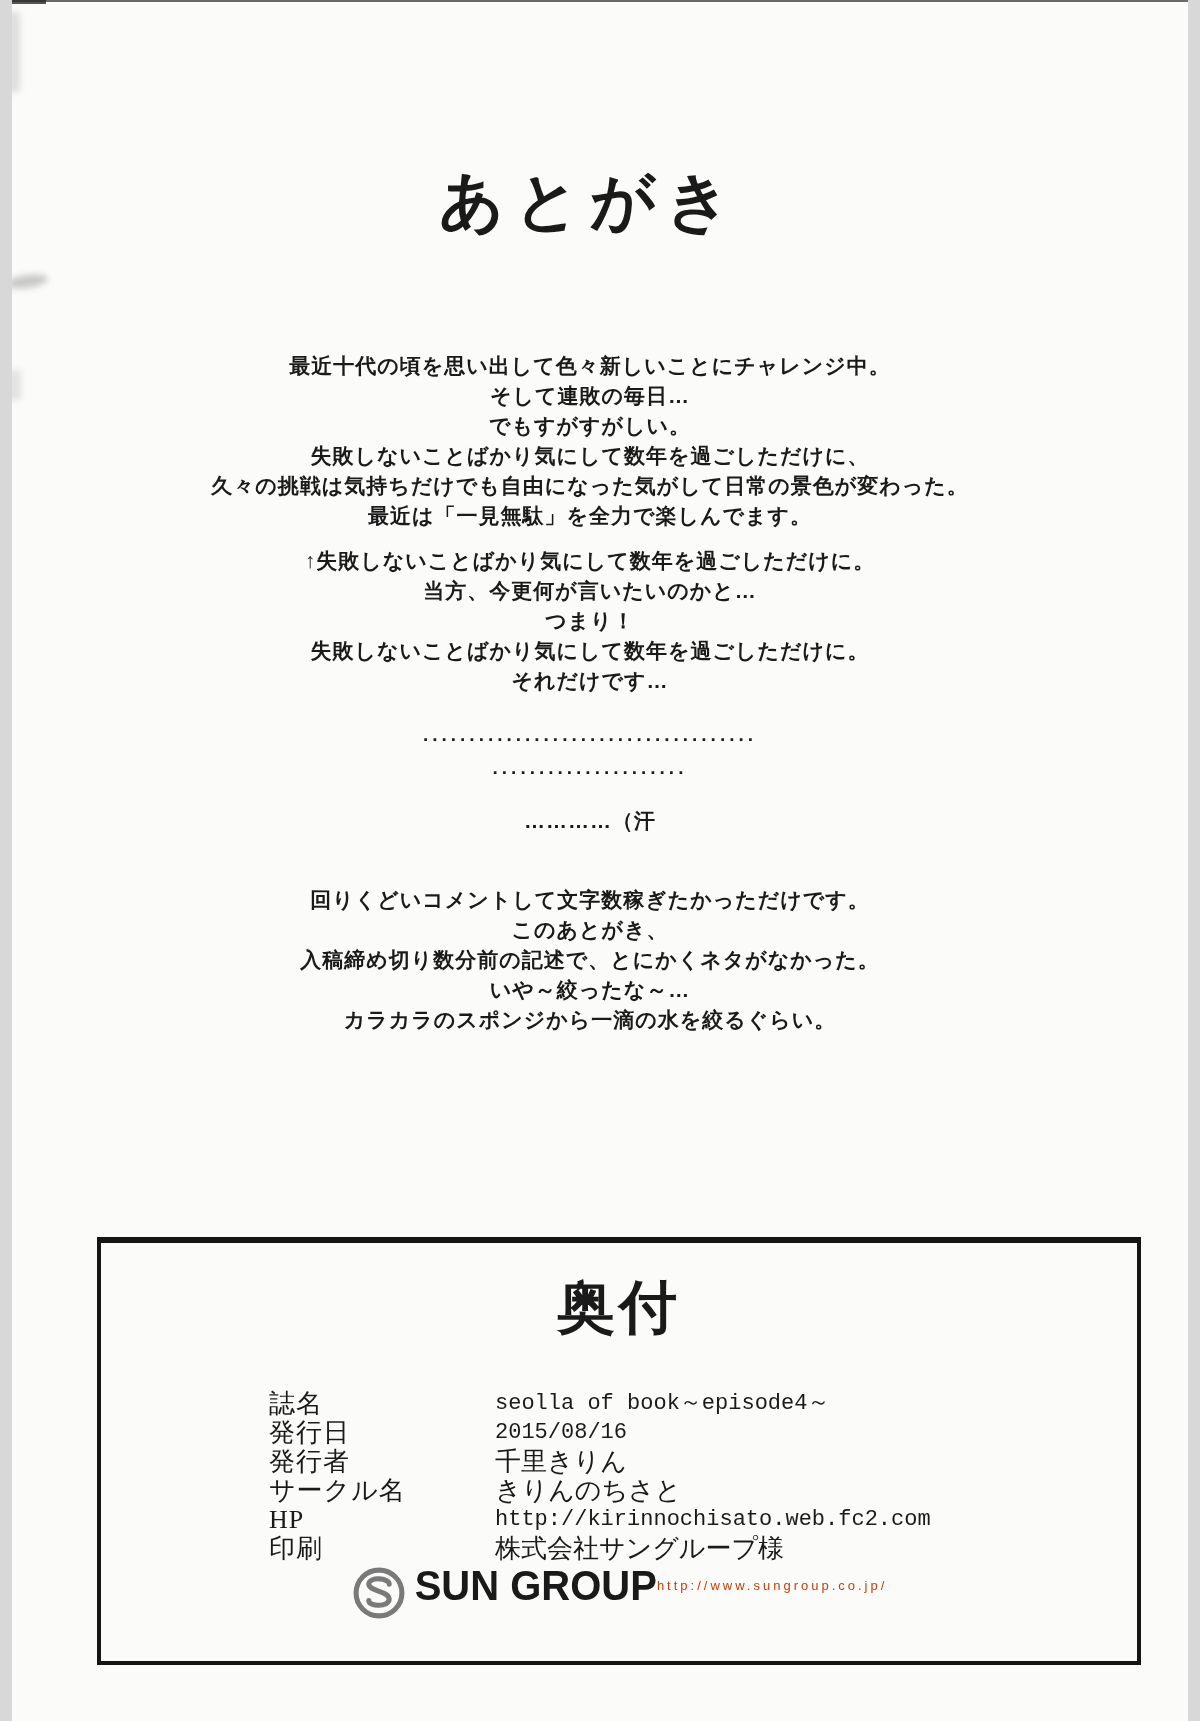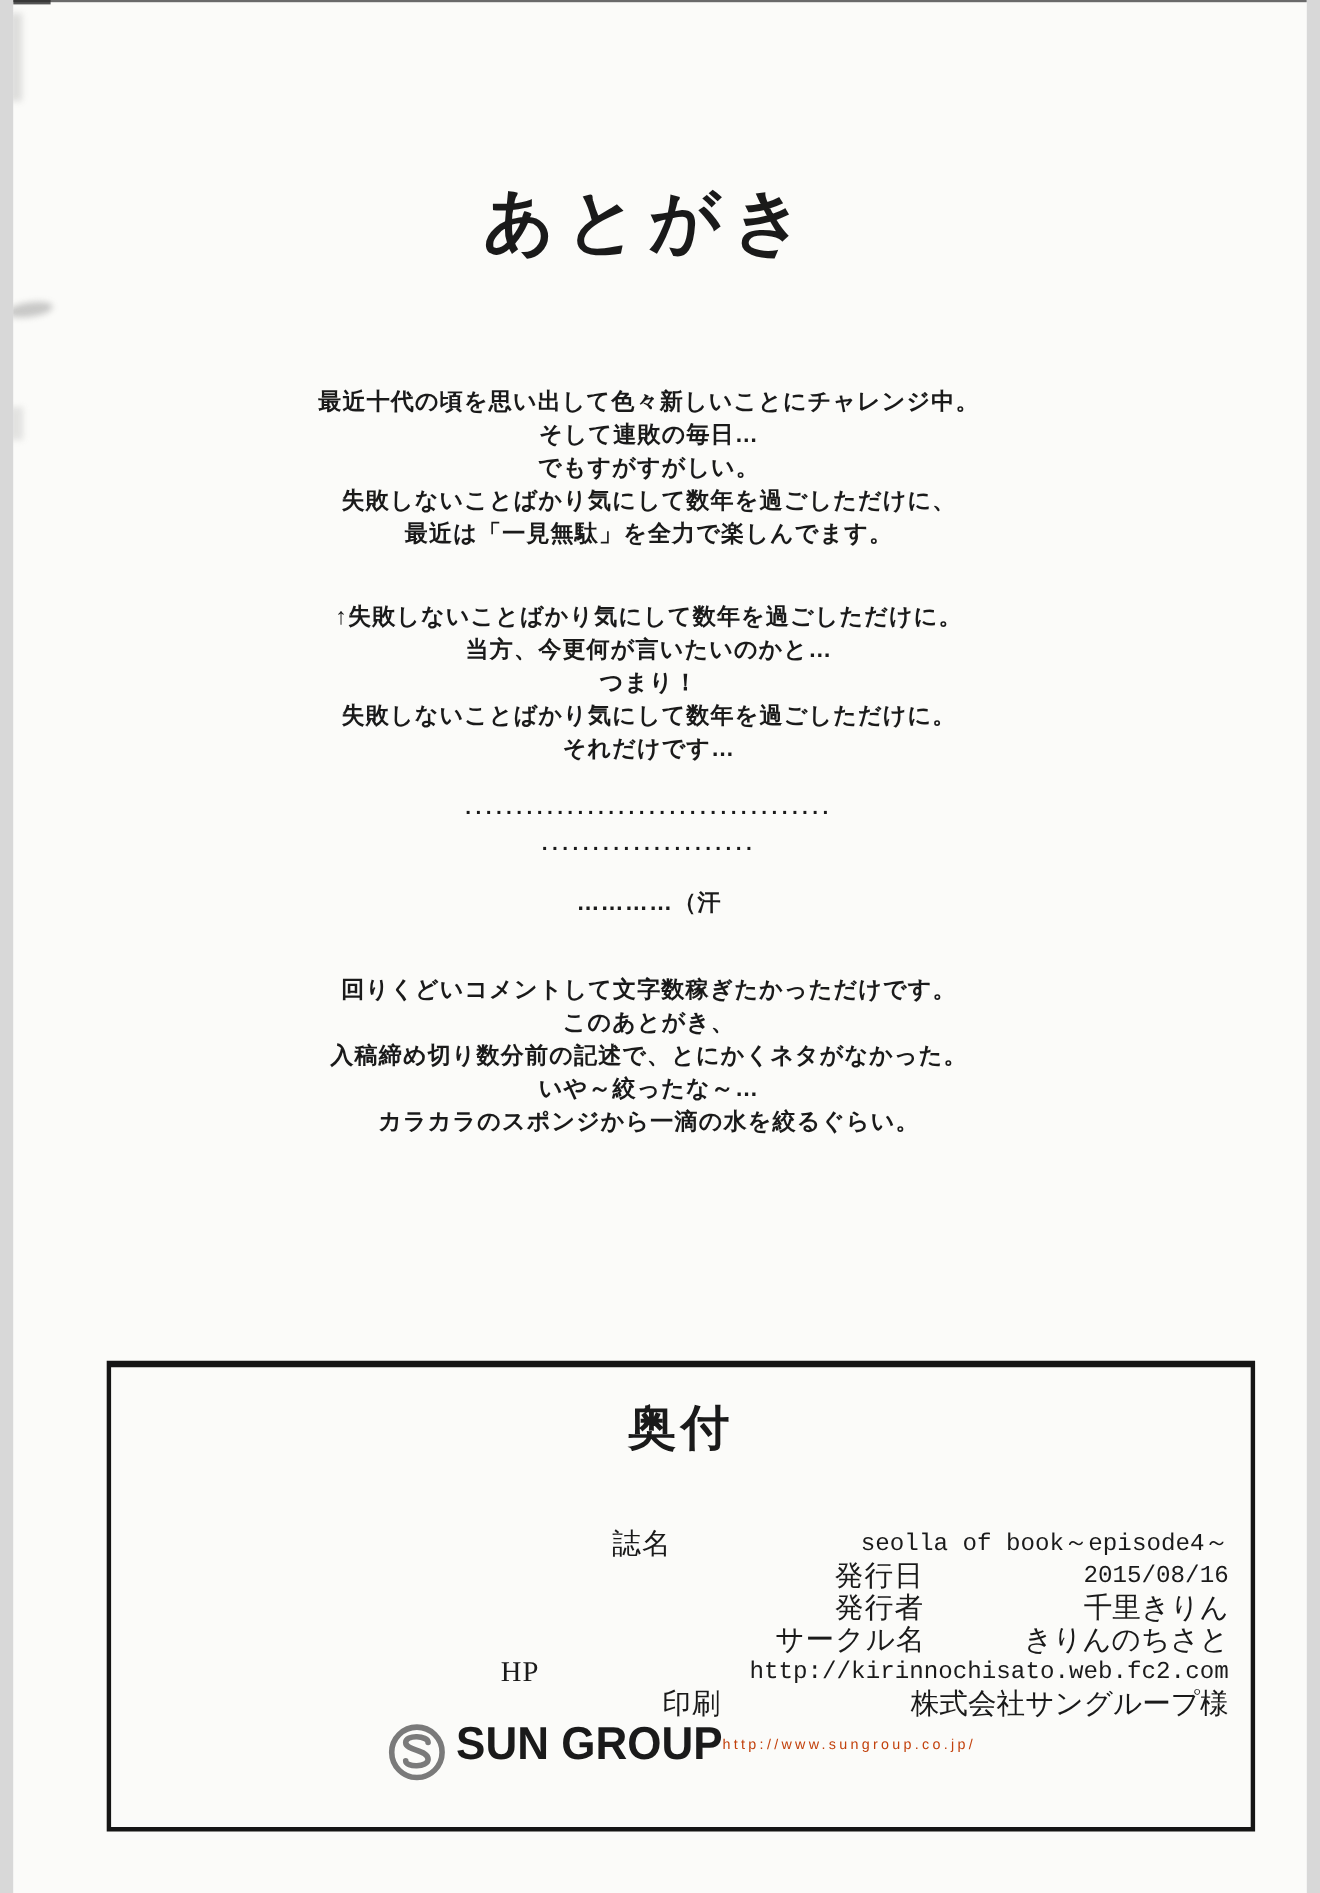--- a/index.html
+++ b/index.html
@@ -40,26 +40,26 @@
   .colophon-box{
     position:absolute;top:1237px;left:85px;
     width:1036px;height:418px;
     border:4px solid #151515;border-top-width:6px;
     background:transparent;
   }
   .colophon-title{
     position:absolute;top:26px;left:0;right:0;margin:0;
     text-align:center;
     font-family:"Liberation Serif","DejaVu Serif",serif;
-    font-size:44px;font-weight:700;letter-spacing:4px;
+    font-size:58px;font-weight:700;letter-spacing:4px;
   }
   .colophon-rows{
     position:absolute;top:146px;left:168px;right:20px;
   }
-  .colophon-row{display:flex;line-height:29px;justify-content:flex-end;}
+  .colophon-row{display:flex;line-height:29px;}
   .colophon-row .row-label{
     width:226px;flex:0 0 226px;
     font-family:"Liberation Serif","DejaVu Serif",serif;
     font-size:26px;letter-spacing:1px;
   }
   .colophon-row .row-value{
     font-family:"Liberation Serif","DejaVu Serif",serif;
     font-size:26px;
   }
   .colophon-row .row-value.latin{
@@ -93,20 +93,21 @@
   <div class="artifact-smudge-2"></div>
   <div class="artifact-smudge-3"></div>
 
   <h1 class="afterword-title">あとがき</h1>
 
   <div class="text-block block-1">
     <div>最近十代の頃を思い出して色々新しいことにチャレンジ中。</div>
     <div>そして連敗の毎日…</div>
     <div>でもすがすがしい。</div>
     <div>失敗しないことばかり気にして数年を過ごしただけに、</div>
+    <div>久々の挑戦は気持ちだけでも自由になった気がして日常の景色が変わった。</div>
     <div>最近は「一見無駄」を全力で楽しんでます。</div>
   </div>
 
   <div class="text-block block-2">
     <div>↑失敗しないことばかり気にして数年を過ごしただけに。</div>
     <div>当方、今更何が言いたいのかと…</div>
     <div>つまり！</div>
     <div>失敗しないことばかり気にして数年を過ごしただけに。</div>
     <div>それだけです…</div>
   </div>

